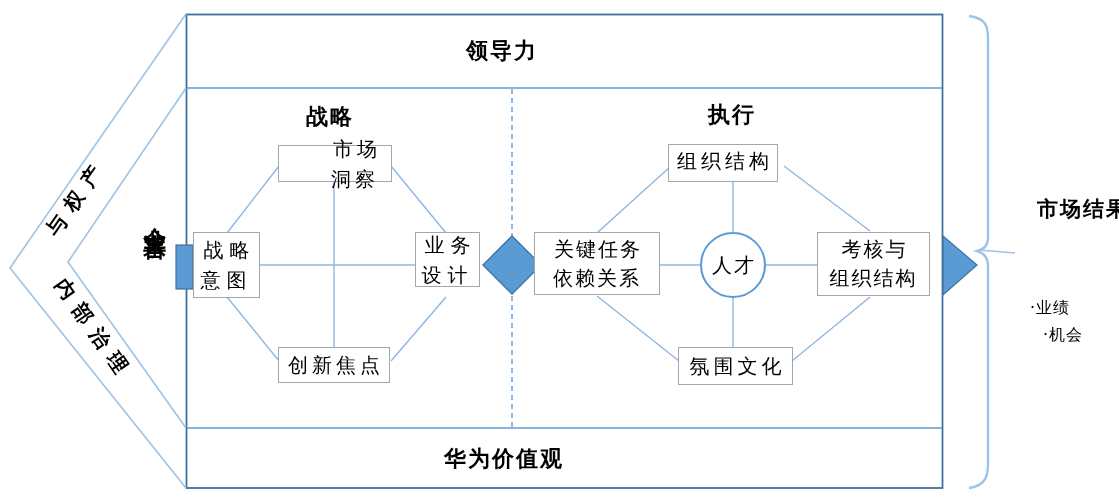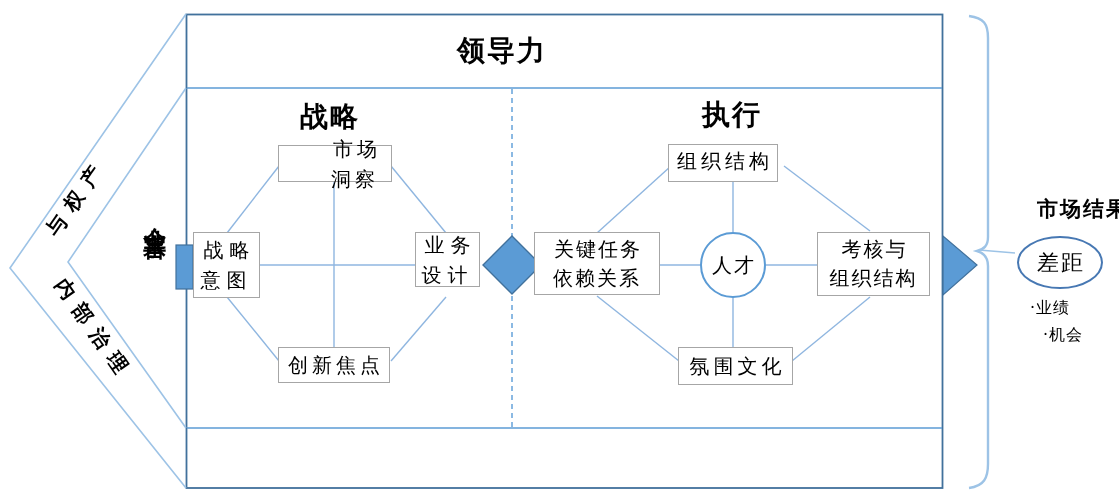--- a/index.html
+++ b/index.html
@@ -9,21 +9,21 @@
     background:#ffffff;
     font-family:"DejaVu Serif","Liberation Serif",serif;
     color:#000;
     overflow:hidden;
   }
   #wires{position:absolute;left:0;top:0;width:1119px;height:500px;}
   .heading{
     position:absolute;
     transform:translate(-50%,-50%);
     font-weight:bold;
-    font-size:28px;
+    font-size:22px;
     letter-spacing:2px;
     white-space:nowrap;
   }
   .box{
     position:absolute;
     border:1px solid #A6A6A6;
     background:#ffffff;
     display:flex;align-items:center;justify-content:center;
     text-align:center;
     font-size:20px;
@@ -117,20 +117,21 @@
 
     <rect x="176" y="245" width="17" height="44" fill="#5B9BD5" stroke="#41719C" stroke-width="1.2"></rect>
     <polygon points="512,236 541,265 512,294 483,265" fill="#5B9BD5" stroke="#41719C" stroke-width="1.4"></polygon>
     <polygon points="943,236 943,295 977,265" fill="#5B9BD5" stroke="#41719C" stroke-width="1.2"></polygon>
 
     <path d="M 969 16 C 984 18 988 24 988 38 L 988 237 C 988 246 984 249 977 251 C 984 253 988 257 988 266 L 988 464 C 988 478 984 486 969 488" fill="none" stroke="#9DC3E6" stroke-width="2.4"></path>
     <line x1="979" y1="250" x2="1015" y2="253" stroke="#9DC3E6" stroke-width="1.6"></line>
   </svg>
 
   <div class="heading" style="left:502px;top:51px;">领导力</div>
+  <div class="heading" style="left:504px;top:459px;">华为价值观</div>
   <div class="heading" style="left:330px;top:117px;">战略</div>
   <div class="heading" style="left:732px;top:115px;">执行</div>
   <div class="heading" style="left:1063px;top:209px;font-size:21px;margin-left:20px;">市场结果</div>
 
   <div class="band-text band-upper">与权产</div>
   <div class="band-text band-lower">内部治理</div>
 
   <div class="v-label">企业宗旨</div>
 
   <div class="box" style="left:278px;top:145px;width:114px;height:37px;padding-left:40px;">市场洞察</div>
@@ -141,17 +142,16 @@
   <div class="box" style="left:278px;top:347px;width:112px;height:36px;">创新焦点</div>
 
   <div class="box" style="left:668px;top:144px;width:110px;height:38px;font-family:Liberation Mono, monospace;">组织结构</div>
   <div class="box" style="left:534px;top:232px;width:126px;height:63px;letter-spacing:2px;text-indent:2px;line-height:1.45;">关键任务
 依赖关系</div>
   <div class="circle" style="left:700px;top:232px;width:66px;height:66px;">人才</div>
   <div class="box" style="left:817px;top:232px;width:113px;height:64px;letter-spacing:2px;text-indent:2px;line-height:1.45;">考核与
 组织结构</div>
   <div class="box" style="left:678px;top:347px;width:115px;height:38px;">氛围文化</div>
 
-  <div class="ellipse" style="left:1017px;top:236px;width:86px;height:53px;">差距</div>
   <div class="bullet" style="left:1030px;top:298px;">·业绩</div>
   <div class="bullet" style="left:1030px;top:325px;margin-left:13px;">·机会</div>
 
 </div>
 
 </body></html>

